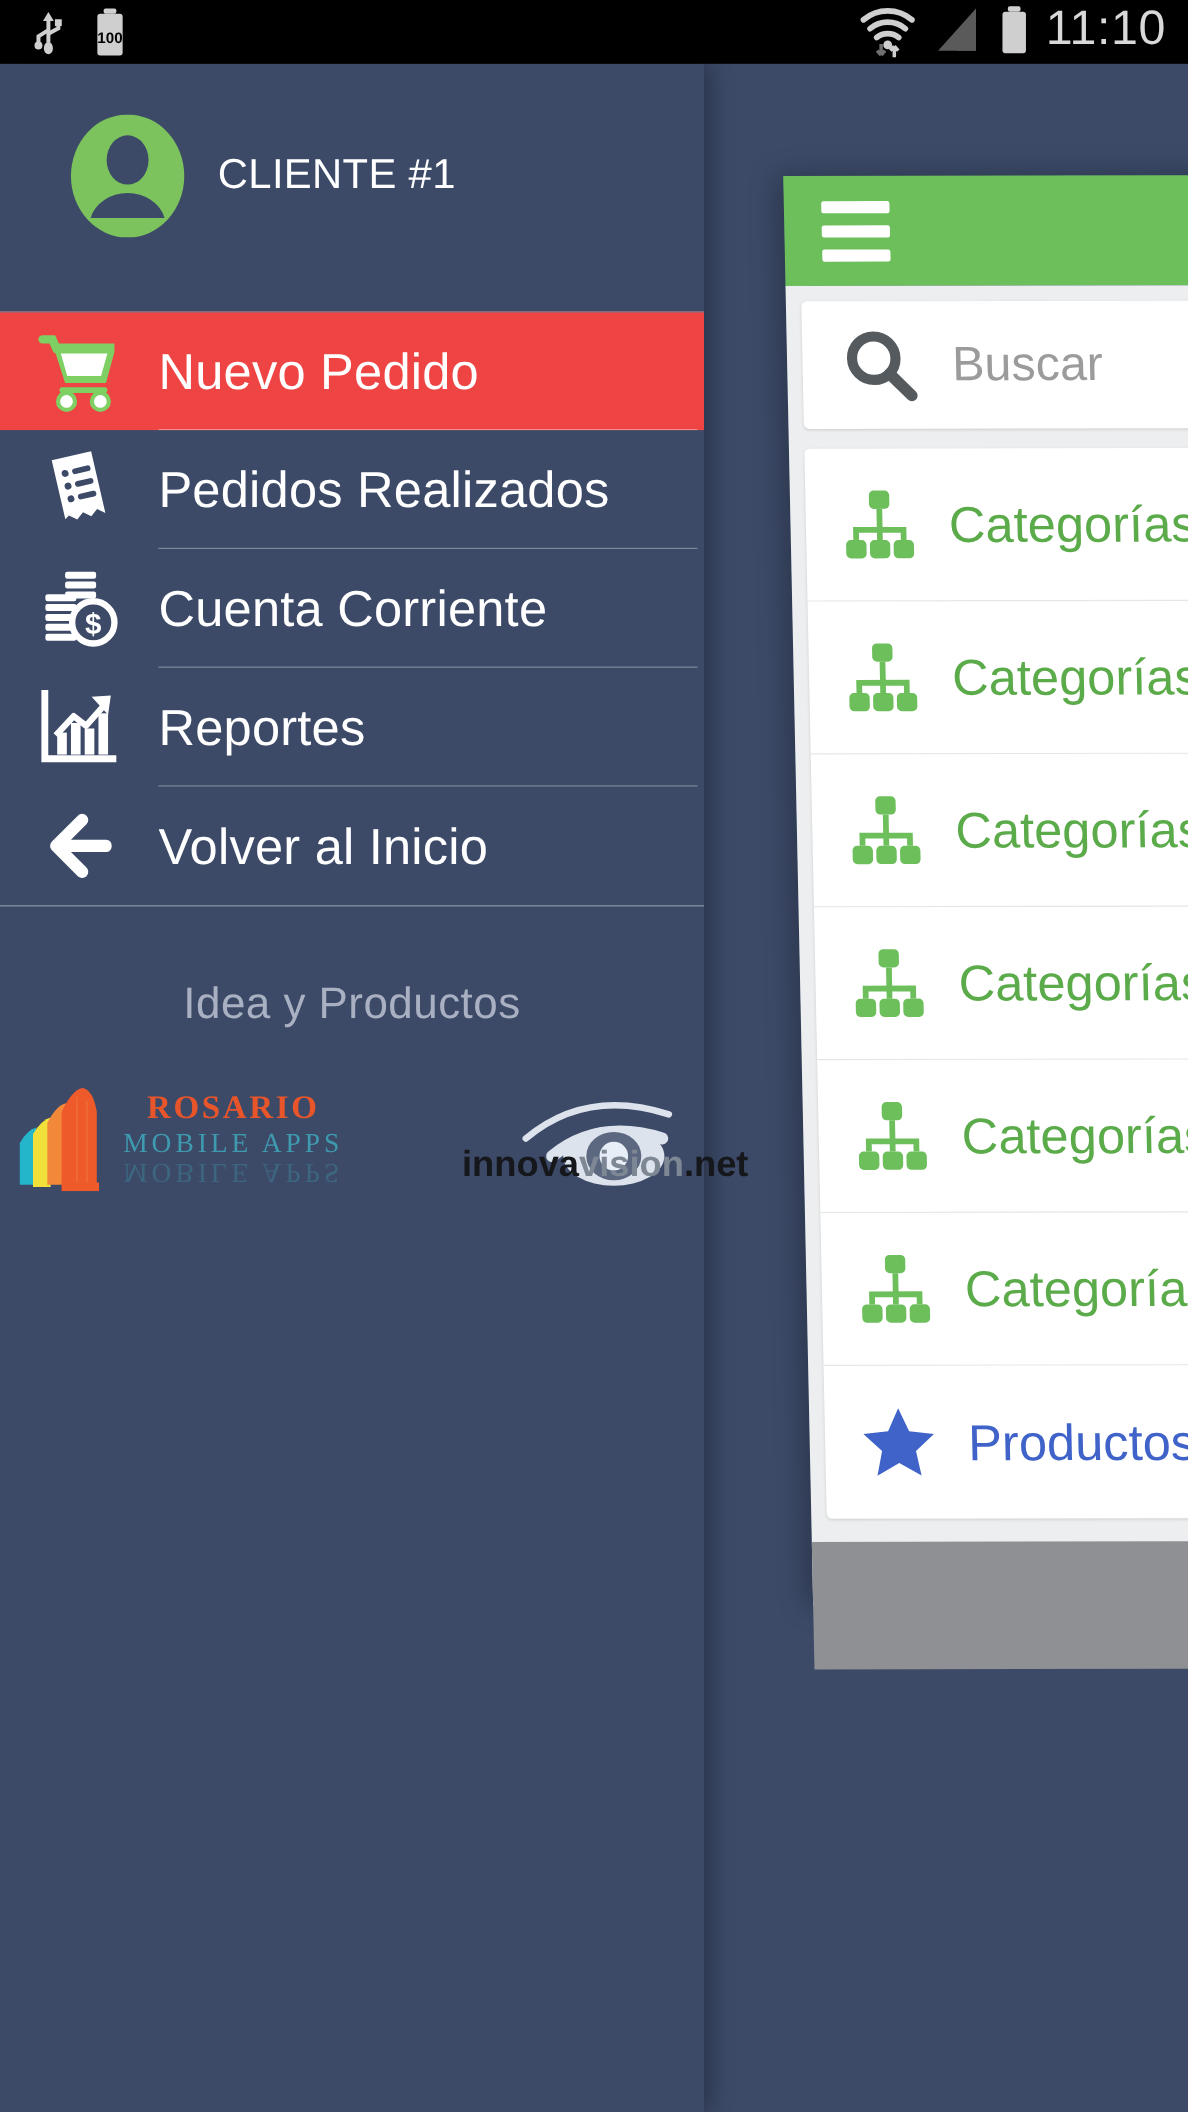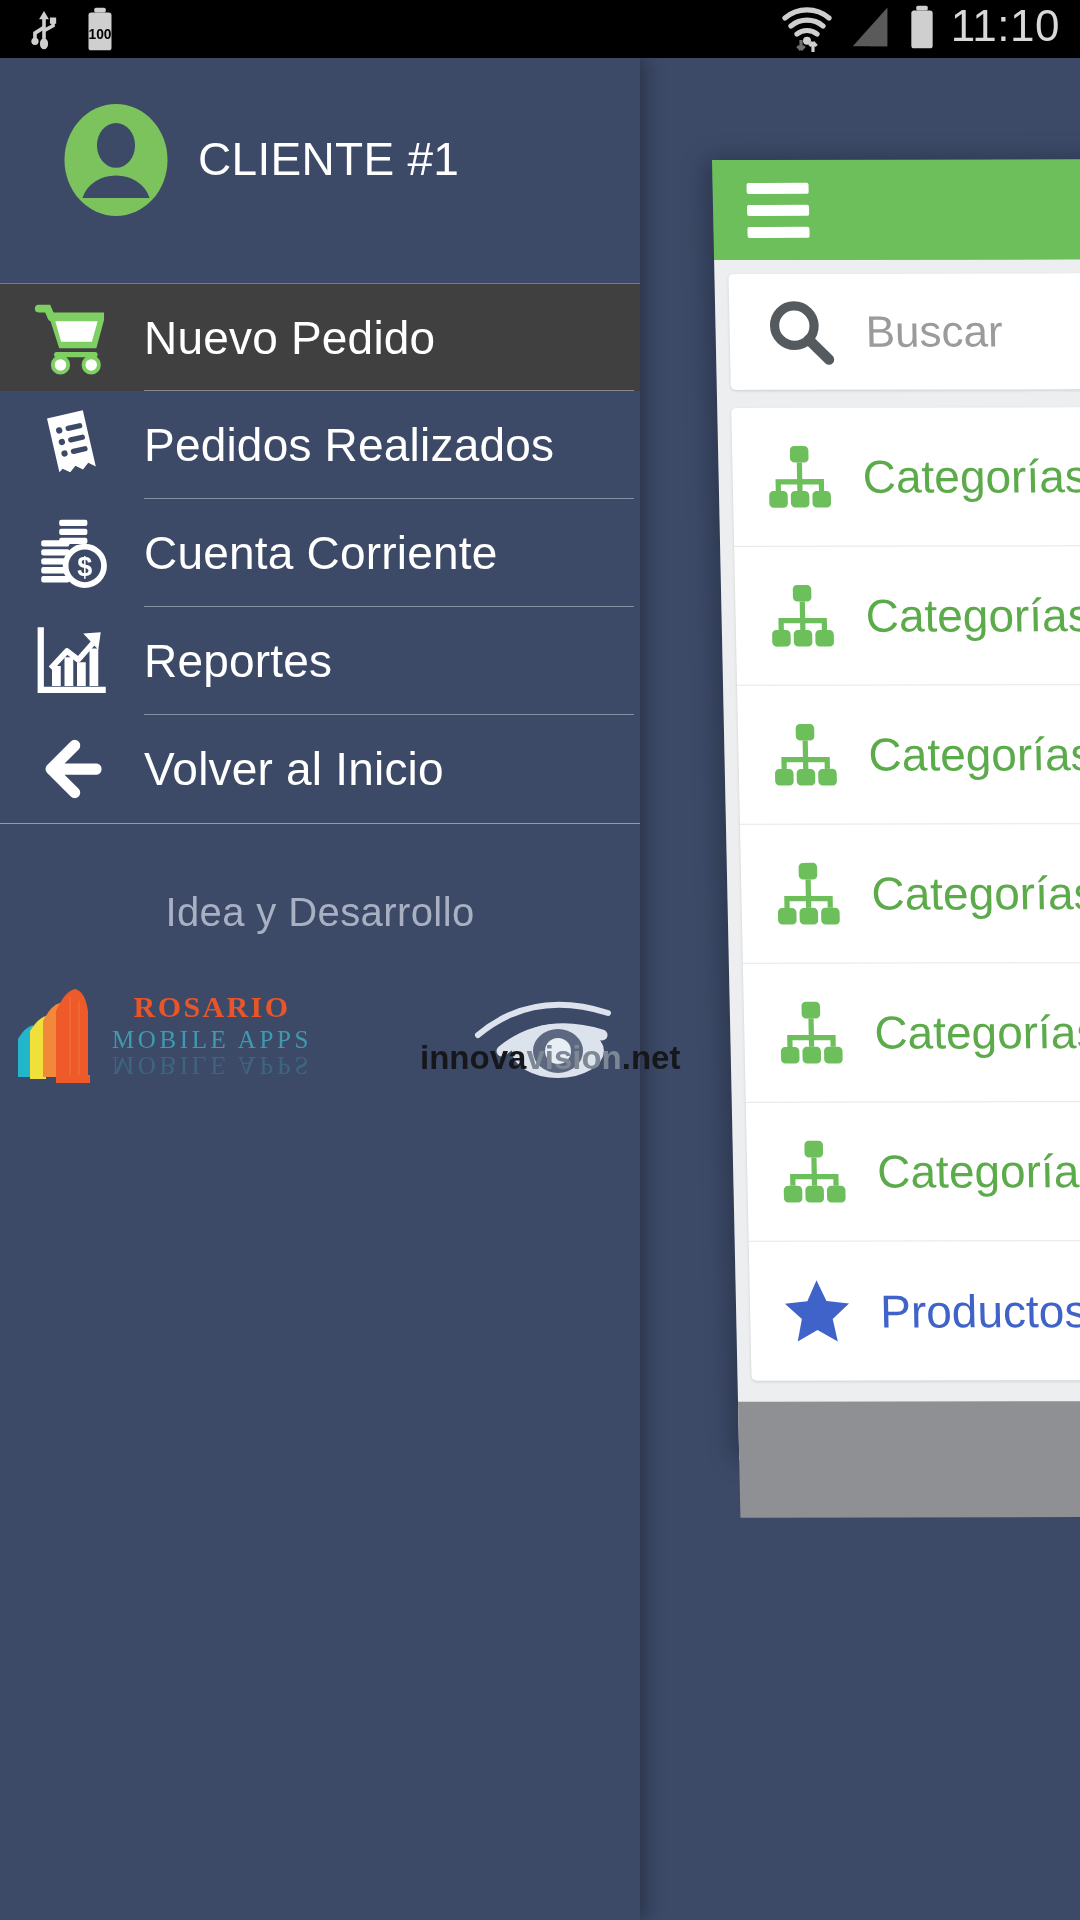--- a/index.html
+++ b/index.html
@@ -64,28 +64,28 @@
   
   .drawer {
     position:absolute; left:0; top:58px; width:640px; height:1862px;
     background:#3c4a68; z-index:20;
     box-shadow:6px 0 18px rgba(0,0,0,0.30);
   }
 
   .profile { padding:46px 0 0 0; display:flex; align-items:center; gap:26px; padding-left:60px; }
   .avatar { width:112px; height:112px; flex:none; }
   .profile-text { display:flex; flex-direction:column; gap:8px; }
-  .profile-name { color:#ffffff; font-size:46px; line-height:1.08; letter-spacing:0.3px; }
+  .profile-name { color:#ffffff; font-size:38px; line-height:1.08; letter-spacing:0.3px; }
   .profile-id   { color:#ffffff; font-size:46px; line-height:1.08; letter-spacing:0.3px; }
 
   .menu { margin-top:67px; }
   .menu-item {
     position:relative; height:108px; display:flex; align-items:center;
   }
-  .menu-item.active { background:#404040; border-top:1px solid #6f7b99; }
+  .menu-item.active { background:#ef4444; border-top:1px solid #6f7b99; }
   .mi-icon { width:144px; flex:none; display:flex; align-items:center; justify-content:center; }
   .mi-label { color:#fff; font-size:46px; letter-spacing:0.2px; }
   .mi-sep {
     position:absolute; left:144px; right:6px; bottom:0; height:1px;
     background:rgba(255,255,255,0.38);
   }
   .menu-bottom-sep {
     height:1px; background:rgba(255,255,255,0.45); margin-top:0; width:100%;
   }
 
@@ -304,21 +304,21 @@
             <path d="M31 10 L12 29 a4.4 4.4 0 0 0 0 6 L31 54 a4.4 4.4 0 0 0 6.3 -6.3 L26 36.5 H52 a4.6 4.6 0 0 0 0 -9 H26 L37.3 16.3 A4.4 4.4 0 0 0 31 10 Z" fill="#ffffff"></path>
           </svg>
         </div>
         <span class="mi-label">Volver al Inicio</span>
       </div>
 
       <div class="menu-bottom-sep"></div>
     </div>
 
     <div class="credits">
-      <div class="credits-title">Idea y Desarrollo</div>
+      <div class="credits-title">Idea y Productos</div>
 
       <div class="logos">
 
         <div class="logo-rosario">
           <svg width="92" height="96" viewBox="0 0 92 96">
             <path d="M8 52 q7 -12 15 -14 v52 H8 Z" fill="#23b5c9"></path>
             <path d="M20 44 q8 -13 16 -15 v63 H20 Z" fill="#f2e03a"></path>
             <path d="M33 34 q8 -16 17 -18 v74 H33 Z" fill="#f2893a"></path>
             <path d="M46 24 q9 -20 19 -22 q10 2 13 22 v66 H46 Z" fill="#ef5a2a"></path>
             <path d="M46 88 h34 v8 H46 Z" fill="#ef5a2a"></path>

